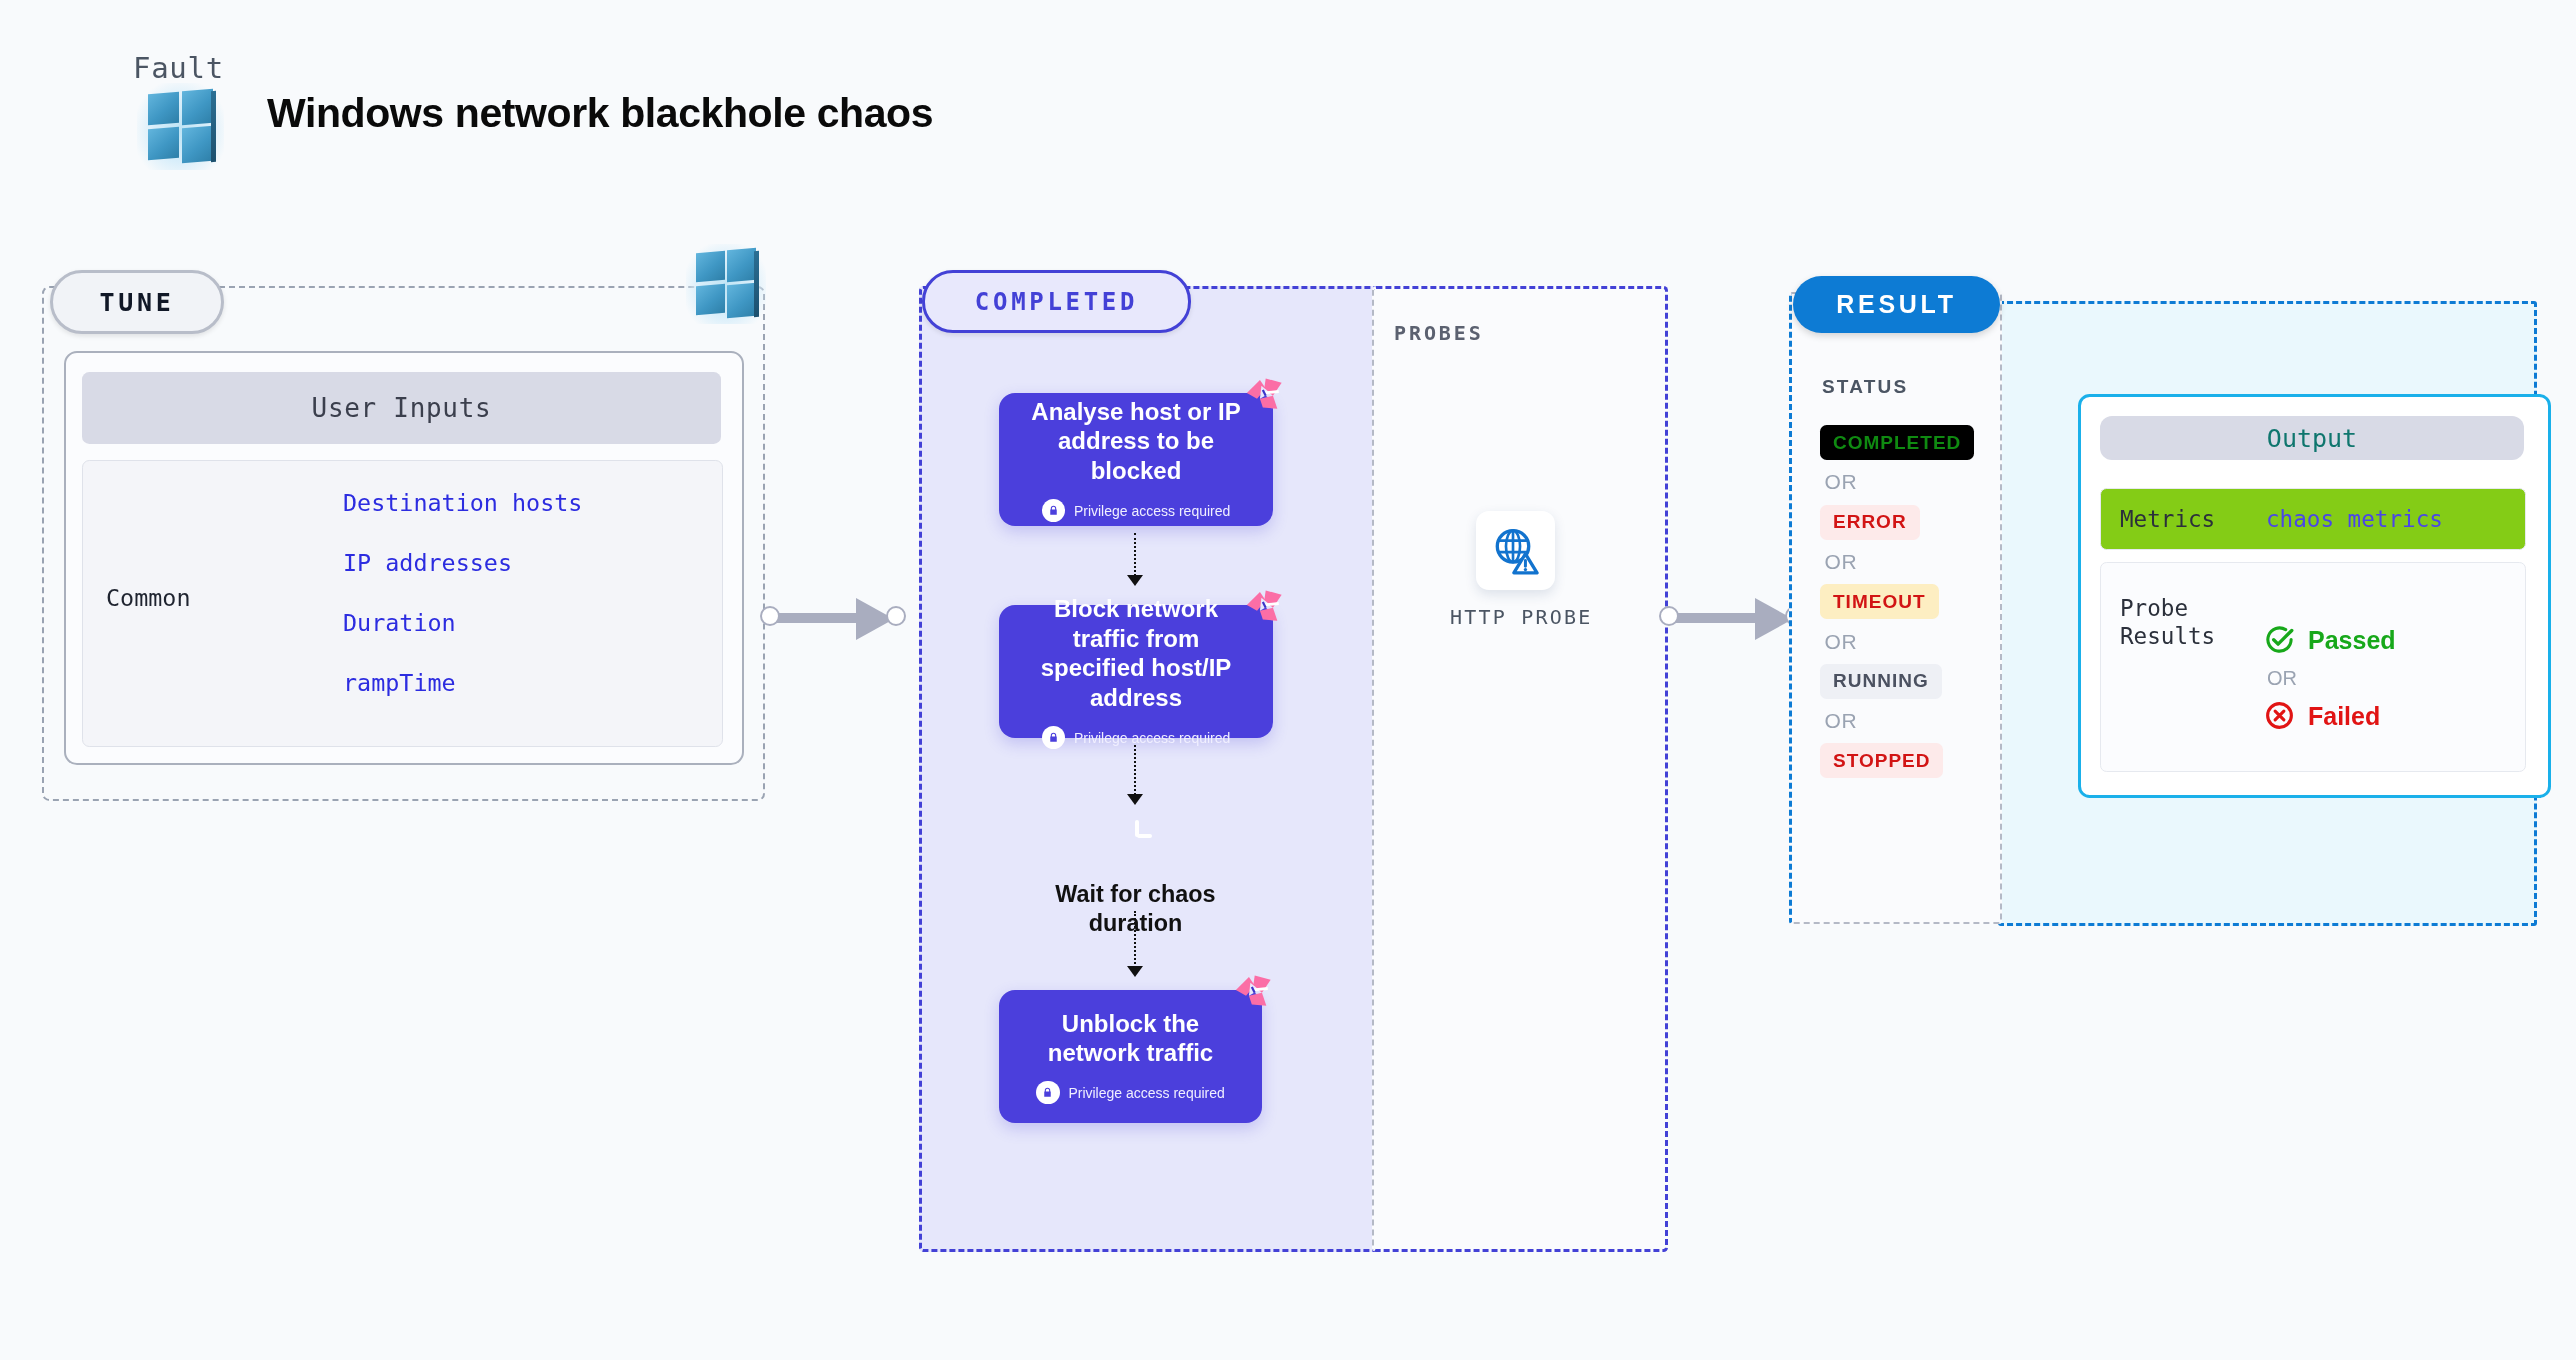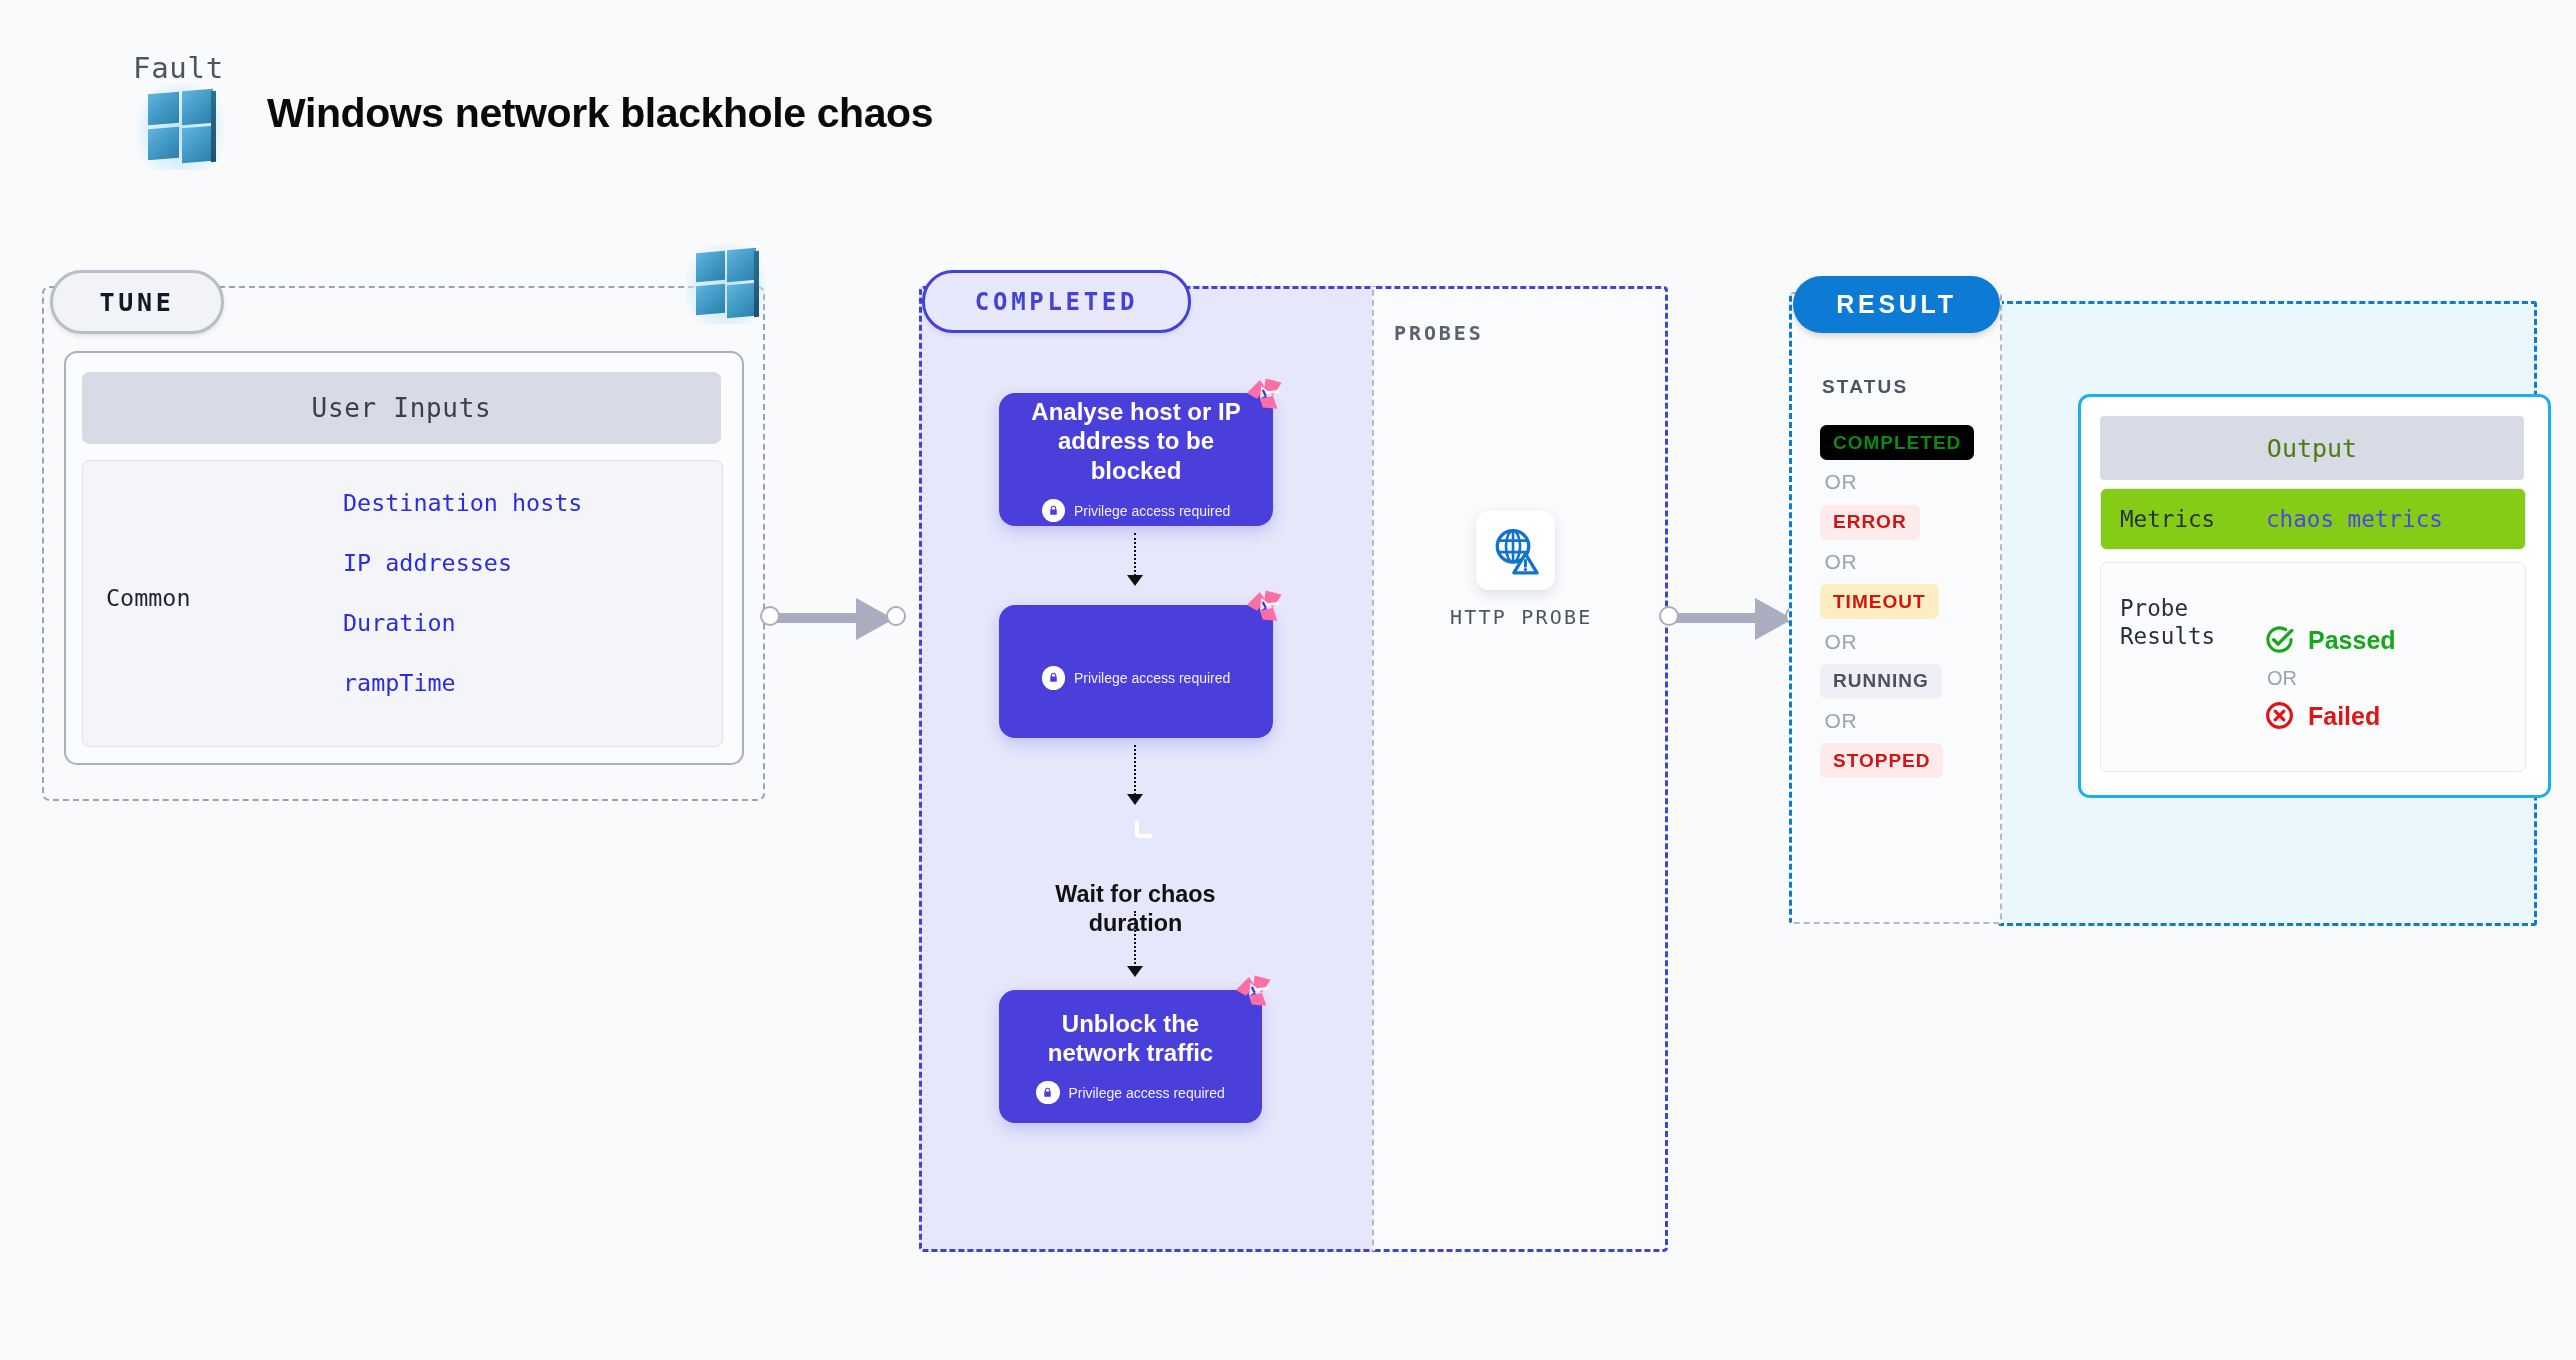--- a/index.html
+++ b/index.html
@@ -205,25 +205,25 @@
     display:inline-block;border-radius:6.6px;padding:6.6px 13px;
     font-size:19px;font-weight:bold;letter-spacing:1px;
   }
   .status-or{font-size:21px;color:#9aa3b2;margin:10.2px 0 10.2px 4.4px;letter-spacing:0.7px;}
 
   #output-card{
     left:2078px;top:394px;width:467px;height:398px;
     background:#fff;border:3.7px solid #1ab0ea;border-radius:11.7px;
   }
   #output-header{
-    left:2100px;top:416px;width:424px;height:64px;
-    background:#d8dae6;border-radius:4px;
-    display:flex;align-items:center;justify-content:center;
-    font-family:"DejaVu Sans Mono","Liberation Mono",monospace;
-    font-size:25px;color:#4d7c0f;
+    left:2100px;top:416px;width:424px;height:44px;
+    background:#d8dae6;border-radius:12px;
+    display:flex;align-items:center;justify-content:center;
+    font-family:"DejaVu Sans Mono","Liberation Mono",monospace;
+    font-size:25px;color:#0f766e;
   }
   #metrics-row{
     left:2100px;top:488px;width:424px;height:60px;
     background:#84cc16;border:1.5px solid #e6e9ef;border-radius:6.6px;
     display:flex;align-items:center;
   }
   .row-key{
     font-family:"DejaVu Sans Mono","Liberation Mono",monospace;
     font-size:22.6px;color:#2b303b;line-height:1.25;
   }
@@ -326,20 +326,21 @@
   <span class="ribbon">
     <svg viewBox="0 0 58 58" width="42" height="42">
       <path d="M4 22 L22 4 L30 16 L18 30 Z" fill="#fb6ea6"></path>
       <path d="M30 2 L52 8 L40 26 L28 16 Z" fill="#fb6ea6"></path>
       <path d="M22 30 L40 26 L46 44 L26 42 Z" fill="#fb6ea6"></path>
       <path d="M24 12 L22 30 L36 22 Z" fill="#e8e8fc"></path>
       <path d="M28 22 L48 20" stroke="#ffffff" stroke-width="4" fill="none"></path>
       <path d="M26 18 L30 26" stroke="#3b35c9" stroke-width="3" fill="none"></path>
     </svg>
   </span>
+  <span class="title">Block network traffic from specified host/IP address</span>
   <span class="priv">
     <span class="lock-badge">
       <svg viewBox="0 0 24 24" width="13" height="13">
           <path d="M7 10V8a5 5 0 0110 0v2h1v10H6V10h1zm2 0h6V8a3 3 0 10-6 0v2z" fill="#4b3fdc"></path>
         </svg>
     </span>
     <span>Privilege access required</span>
   </span>
 </div>
 

